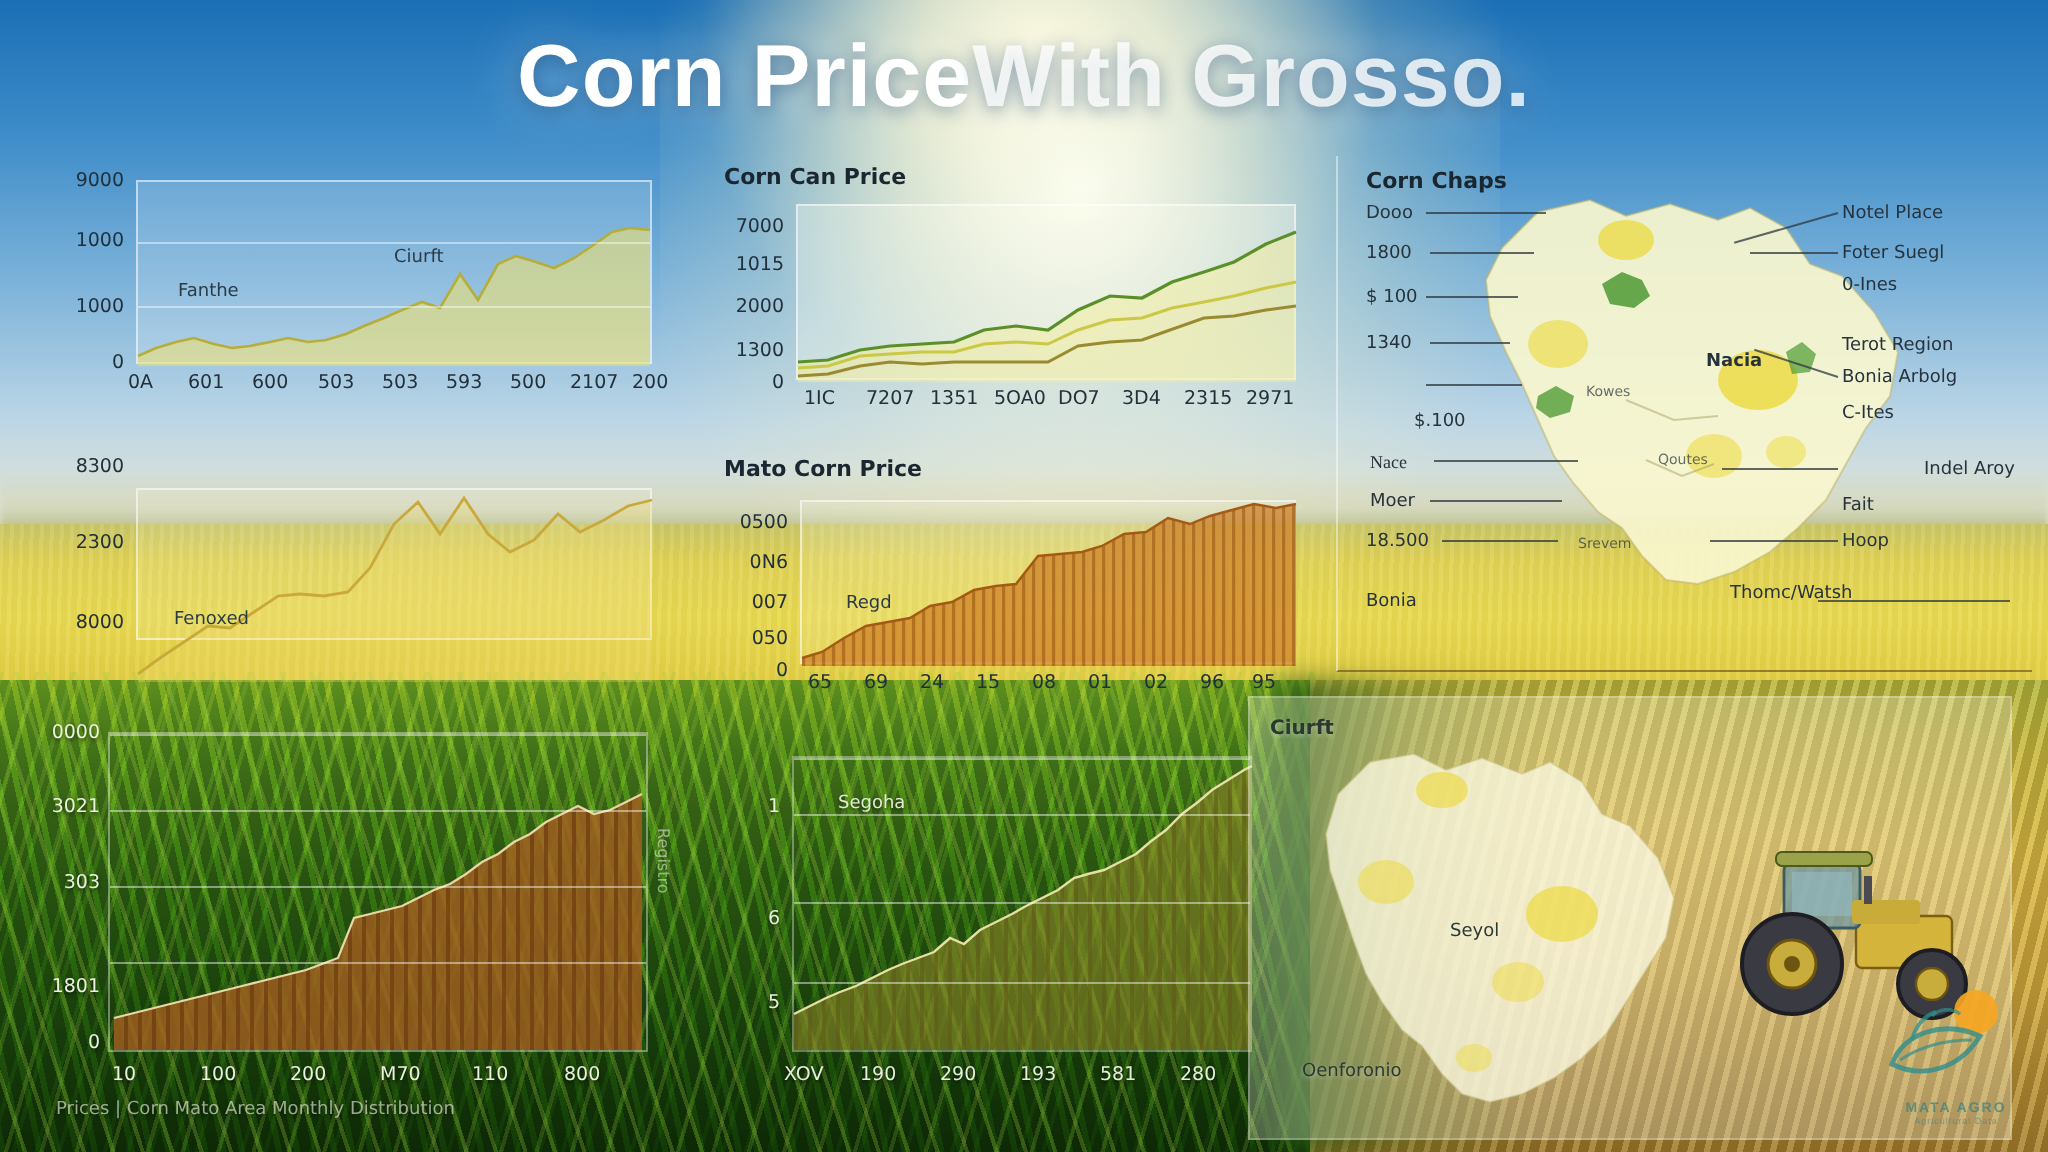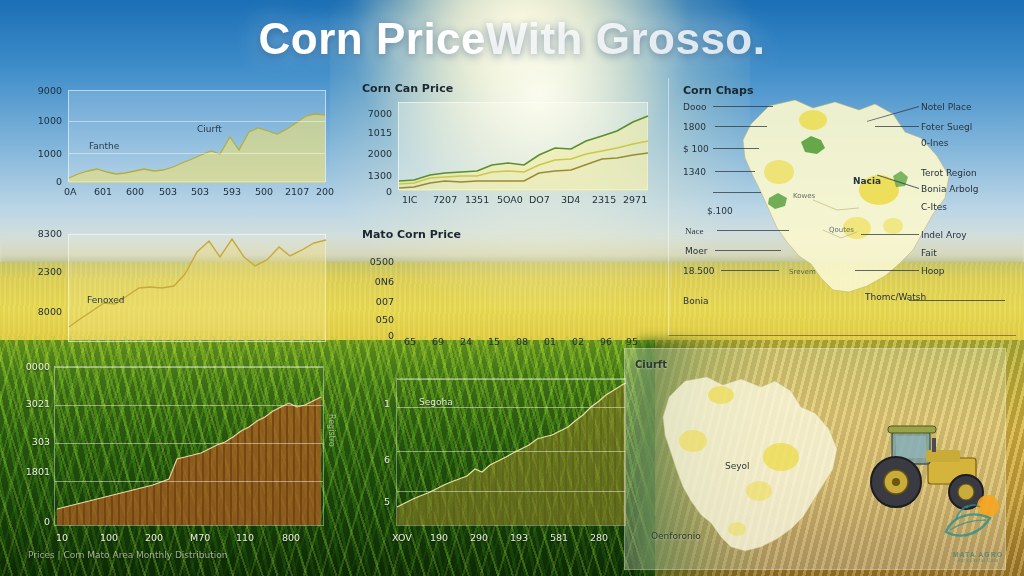--- a/index.html
+++ b/index.html
@@ -113,21 +113,21 @@
   
   #chart1 { left:22px; top:82px; width:312px; height:120px; }
   #chart1 .plot{ left:46px; top:8px; width:258px; height:92px; background:rgba(255,255,255,.16); }
 
   
   #chart2 { left:358px; top:82px; width:300px; height:128px; }
   #chart2 .plot{ left:40px; top:20px; width:250px; height:88px; background:rgba(255,255,240,.30); }
 
   
   #chart3 { left:22px; top:228px; width:312px; height:120px; }
-  #chart3 .plot{ left:46px; top:6px; width:258px; height:108px; background:rgba(255,255,230,.12); }
+  #chart3 .plot{ left:46px; top:16px; width:258px; height:76px; background:rgba(255,255,230,.12); }
 
   
   #chart4 { left:358px; top:228px; width:300px; height:122px; }
   #chart4 .plot{ left:42px; top:22px; width:248px; height:82px; background:rgba(255,255,235,.14); }
 
   
   #chart5 { left:12px; top:356px; width:340px; height:200px; }
   #chart5 .plot{ left:42px; top:10px; width:270px; height:160px; border-color:rgba(255,255,255,.38); }
   #chart5 .ylab, #chart5 .xlab{ color:#e8f2dd; text-shadow:0 1px 2px rgba(0,0,0,.65); }
 
@@ -266,37 +266,50 @@
 
   <div class="panel" id="chart4">
     <div class="ptitle" style="left:4px; top:0px;">Mato Corn Price</div>
 
     <div class="ylab" style="left:-4px; top:28px; width:40px;">0500</div>
     <div class="ylab" style="left:-4px; top:48px; width:40px;">0N6</div>
     <div class="ylab" style="left:-4px; top:68px; width:40px;">007</div>
     <div class="ylab" style="left:-4px; top:86px; width:40px;">050</div>
     <div class="ylab" style="left:-4px; top:102px; width:40px;">0</div>
 
+    <div class="plot">
+      <svg width="248" height="82" viewBox="0 0 248 82" preserveAspectRatio="none">
+        <defs>
+          <pattern id="hatchAmber" width="5" height="5" patternUnits="userSpaceOnUse">
+            <rect width="5" height="5" fill="rgba(205,125,35,.72)"></rect>
+            <rect width="1.6" height="5" fill="rgba(150,82,16,.55)"></rect>
+          </pattern>
+        </defs>
+        <polygon fill="url(#hatchAmber)" points="0,78 10,75 21,68 32,62 43,60 54,58 64,52 75,50 86,44 97,42 107,41 118,27 129,26 140,25 150,22 161,16 172,15 183,8 194,11 204,7 215,4 226,1 237,3 247,1 247,82 0,82"></polygon>
+        <polyline fill="none" stroke="#a35a14" stroke-width="1.2" points="0,78 10,75 21,68 32,62 43,60 54,58 64,52 75,50 86,44 97,42 107,41 118,27 129,26 140,25 150,22 161,16 172,15 183,8 194,11 204,7 215,4 226,1 237,3 247,1"></polyline>
+      </svg>
+      <div class="ann" style="left:22px; top:46px;">Regd</div>
+    </div>
 
     <div class="xlab" style="left:46px;  top:108px;">65</div>
     <div class="xlab" style="left:74px;  top:108px;">69</div>
     <div class="xlab" style="left:102px; top:108px;">24</div>
     <div class="xlab" style="left:130px; top:108px;">15</div>
     <div class="xlab" style="left:158px; top:108px;">08</div>
     <div class="xlab" style="left:186px; top:108px;">01</div>
     <div class="xlab" style="left:214px; top:108px;">02</div>
     <div class="xlab" style="left:242px; top:108px;">96</div>
     <div class="xlab" style="left:268px; top:108px;">95</div>
   </div>
 
   <div class="panel" id="chart5">
     <div class="ylab" style="left:-2px; top:5px;   width:40px;">0000</div>
     <div class="ylab" style="left:-2px; top:42px;  width:40px;">3021</div>
     <div class="ylab" style="left:-2px; top:80px;  width:40px;">303</div>
-    <div class="ylab" style="left:-2px; top:110px; width:40px;">1801</div>
+    <div class="ylab" style="left:-2px; top:132px; width:40px;">1801</div>
     <div class="ylab" style="left:-2px; top:160px; width:40px;">0</div>
 
     <div class="plot">
       <div class="gridline" style="top:0px;"></div>
       <div class="gridline" style="top:38px;"></div>
       <div class="gridline" style="top:76px;"></div>
       <div class="gridline" style="top:114px;"></div>
       <svg width="270" height="160" viewBox="0 0 270 160" preserveAspectRatio="none">
         <defs>
           <pattern id="hatchBar" width="7" height="7" patternUnits="userSpaceOnUse">
@@ -396,21 +409,21 @@
     <div class="leader" style="left:196px; top:28px; width:54px; transform:rotate(-16deg); transform-origin:right center;"></div>
     <div class="ann" style="left:252px; top:44px;">Foter Suegl</div>
     <div class="leader" style="left:206px; top:48px; width:44px;"></div>
     <div class="ann" style="left:252px; top:60px;">0-Ines</div>
 
     <div class="ann" style="left:252px; top:90px;">Terot Region</div>
     <div class="ann" style="left:252px; top:106px;">Bonia Arbolg</div>
     <div class="ann" style="left:252px; top:124px;">C-Ites</div>
     <div class="leader" style="left:206px; top:110px; width:44px; transform:rotate(18deg); transform-origin:right center;"></div>
 
-    <div class="ann" style="left:252px; top:152px;">Indel Aroy</div>
+    <div class="ann" style="left:252px; top:152px;padding-left:41px;">Indel Aroy</div>
     <div class="leader" style="left:192px; top:156px; width:58px;"></div>
     <div class="ann" style="left:252px; top:170px;">Fait</div>
     <div class="ann" style="left:252px; top:188px;">Hoop</div>
     <div class="leader" style="left:186px; top:192px; width:64px;"></div>
 
     <div class="ann" style="left:14px; top:218px;">Bonia</div>
     <div class="ann" style="left:196px; top:214px;">Thomc/Watsh</div>
     <div class="leader" style="left:240px; top:222px; width:96px;"></div>
   </div>
 

